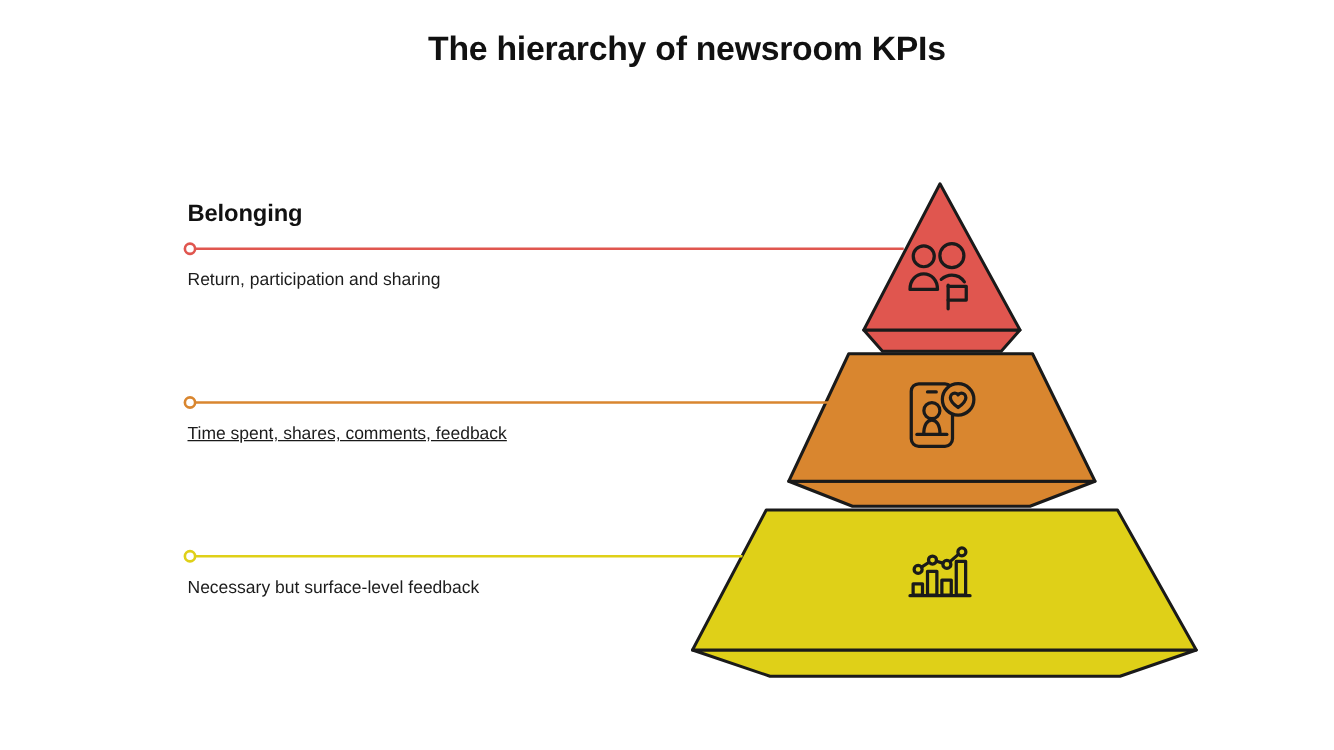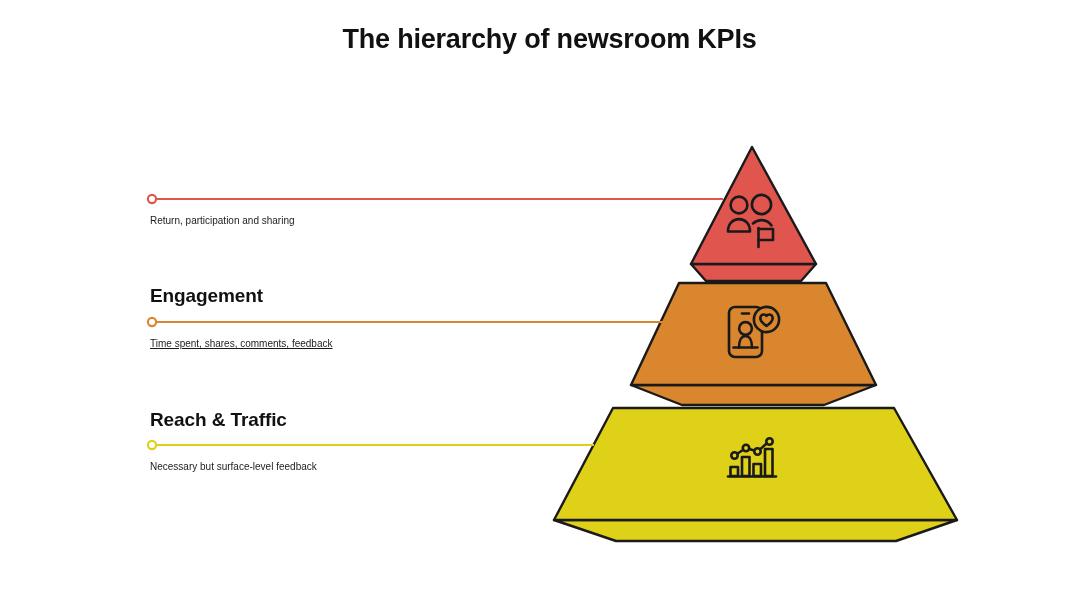--- a/index.html
+++ b/index.html
@@ -47,21 +47,21 @@
   }
   .level-heading {
     font-size: 19px;
     font-weight: bold;
     color: #111111;
     letter-spacing: -0.1px;
     margin: 0;
     line-height: 1.1;
   }
   .level-sub {
-    font-size: 10px;
+    font-size: 14px;
     font-weight: normal;
     color: #1c1c1c;
     margin: 0;
     line-height: 1.2;
     text-align: right;
   }
   #lvl-belonging { top: 162px; }
   #lvl-engagement { top: 286px; }
   #lvl-reach { top: 410px; }
 
@@ -136,31 +136,28 @@
       <circle cx="136" cy="199" r="4.1" fill="#ffffff" stroke="#E0564F" stroke-width="2.1"></circle>
 
       <line x1="140" y1="322" x2="648" y2="322" stroke="#D9862F" stroke-width="2.1"></line>
       <circle cx="136" cy="322" r="4.1" fill="#ffffff" stroke="#D9862F" stroke-width="2.1"></circle>
 
       <line x1="140" y1="445" x2="578" y2="445" stroke="#DFD018" stroke-width="2.1"></line>
       <circle cx="136" cy="445" r="4.1" fill="#ffffff" stroke="#DFD018" stroke-width="2.1"></circle>
     </g>
   </svg>
 
+  <div class="level-block" id="lvl-belonging">
+    <p class="level-heading">Belonging</p>
+  </div>
   <div class="sub-belonging">
     <p class="level-sub">Return, participation and sharing</p>
   </div>
 
-  <div class="level-block" id="lvl-engagement">
-    <p class="level-heading">Engagement</p>
-  </div>
   <div class="sub-engagement">
     <p class="level-sub">Time spent, shares, comments, feedback</p>
   </div>
 
-  <div class="level-block" id="lvl-reach">
-    <p class="level-heading">Reach &amp; Traffic</p>
-  </div>
   <div class="sub-reach">
     <p class="level-sub">Necessary but surface-level feedback</p>
   </div>
 
 </div>
 
 </body></html>

